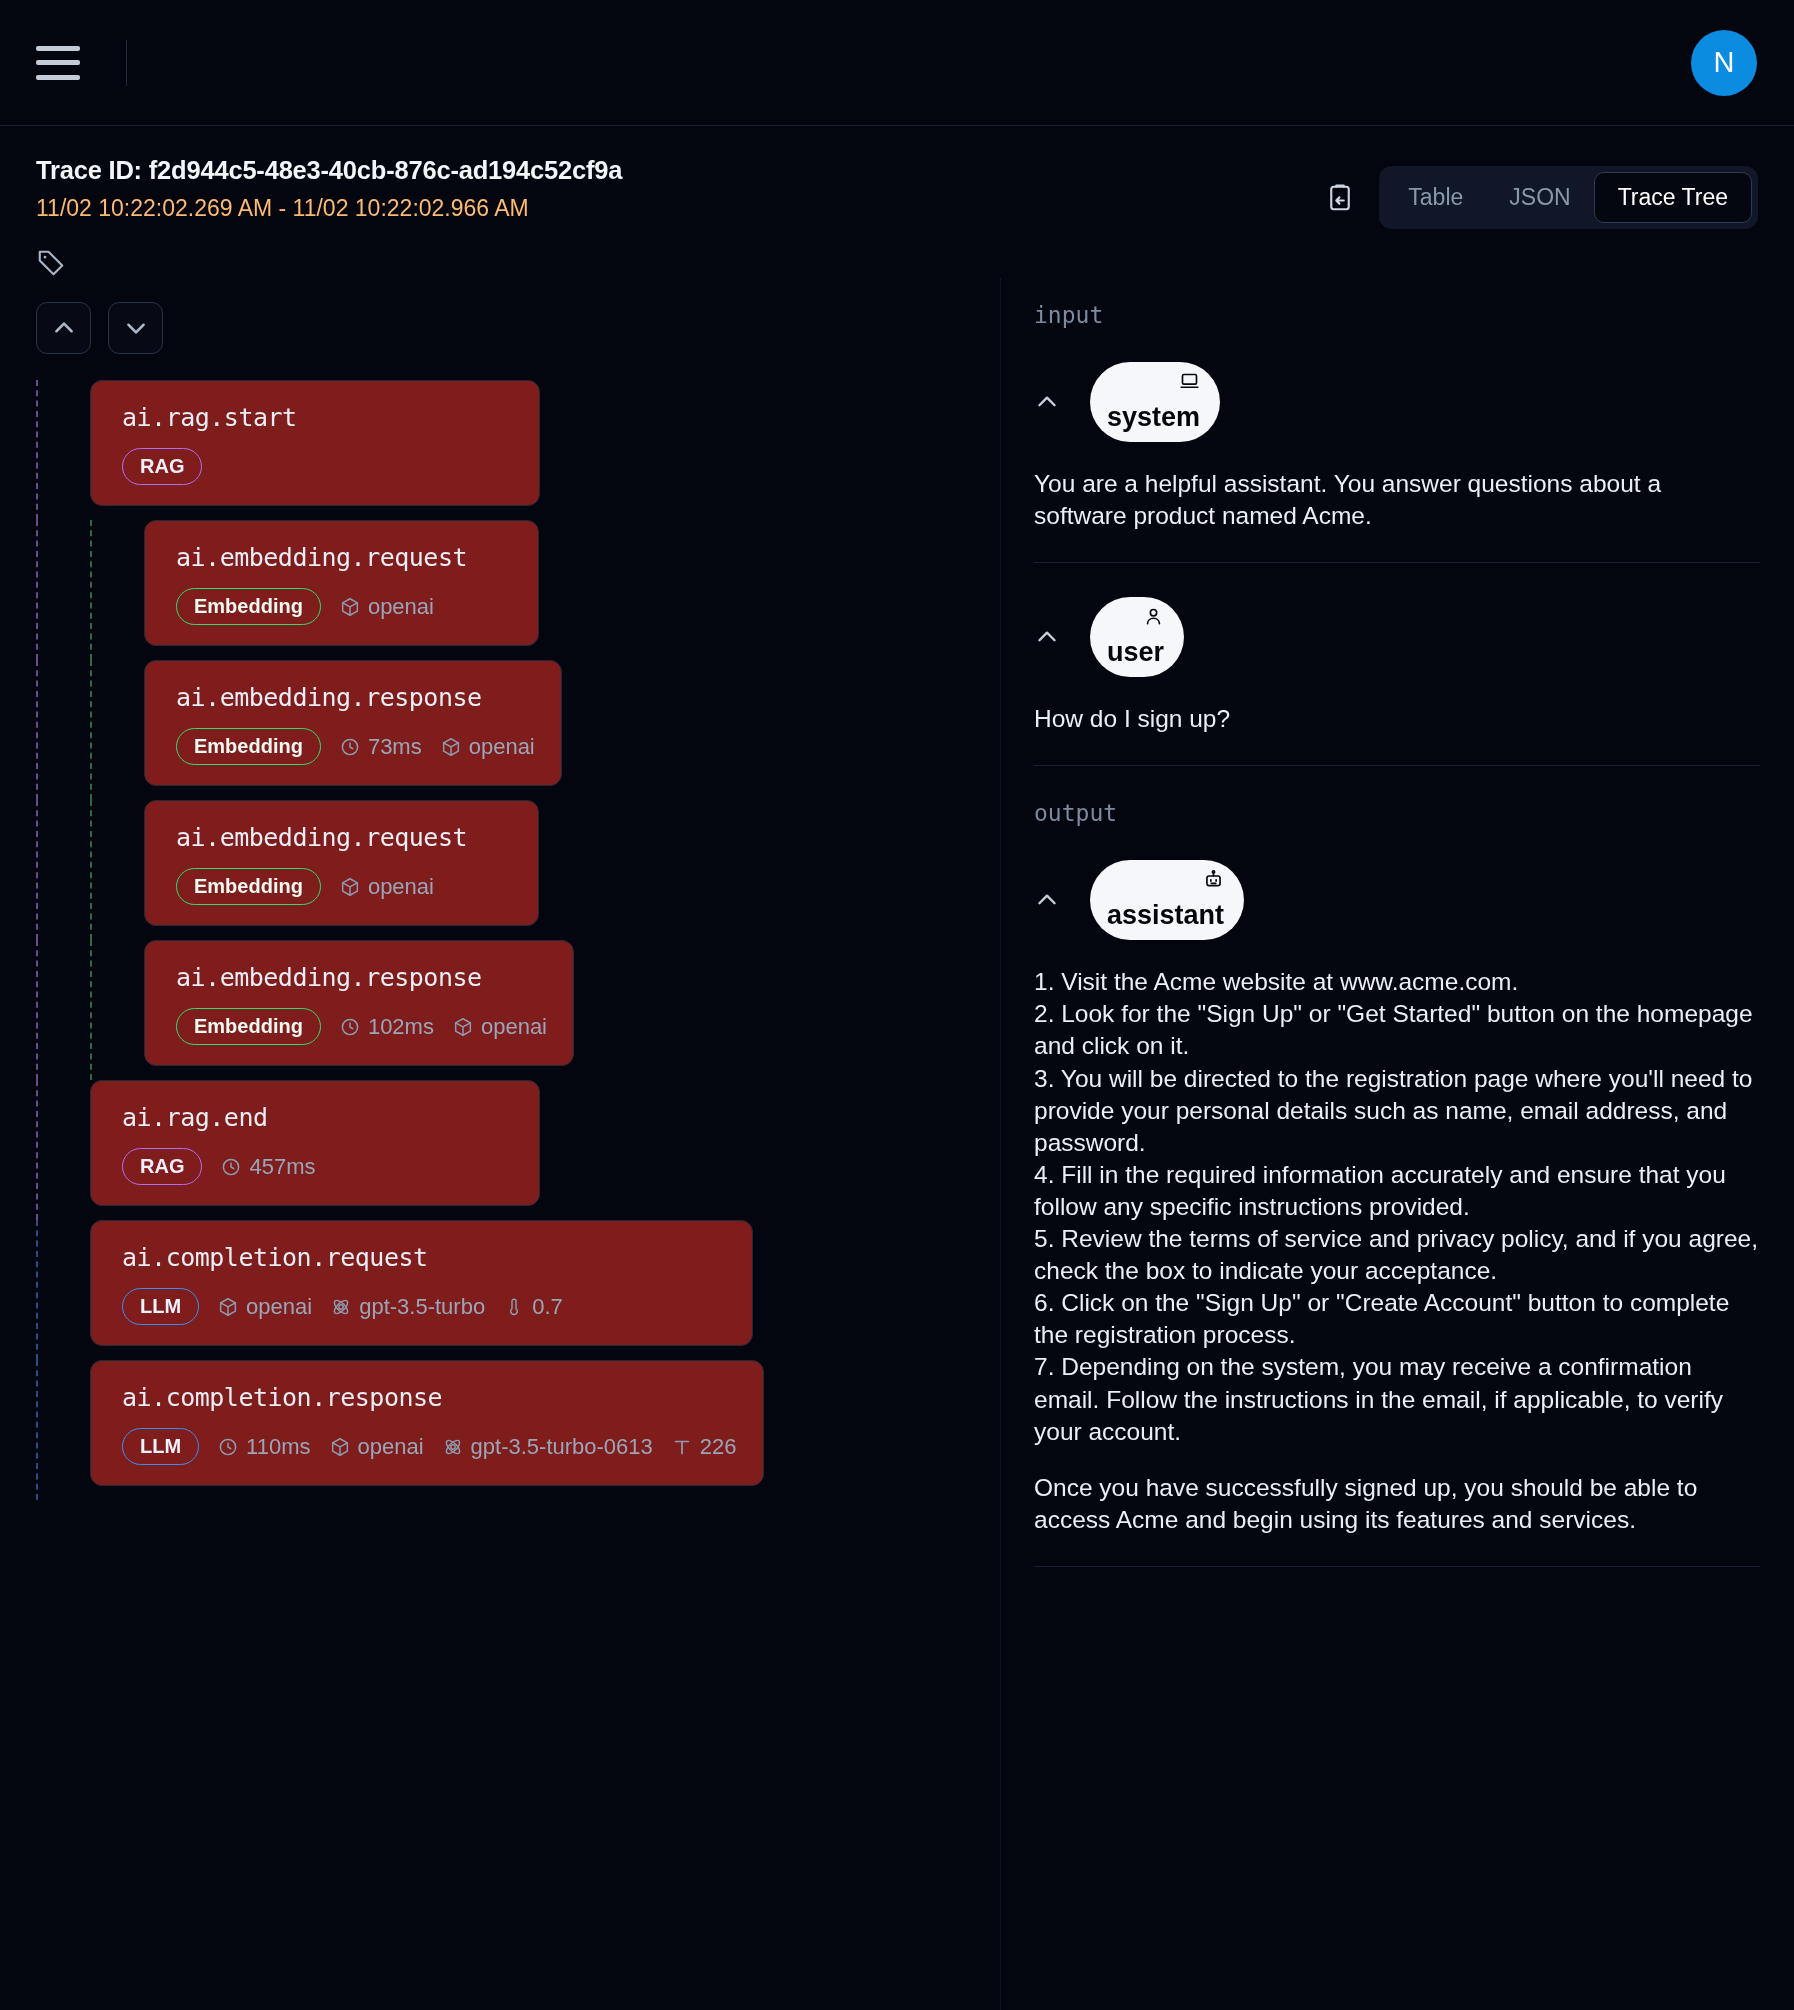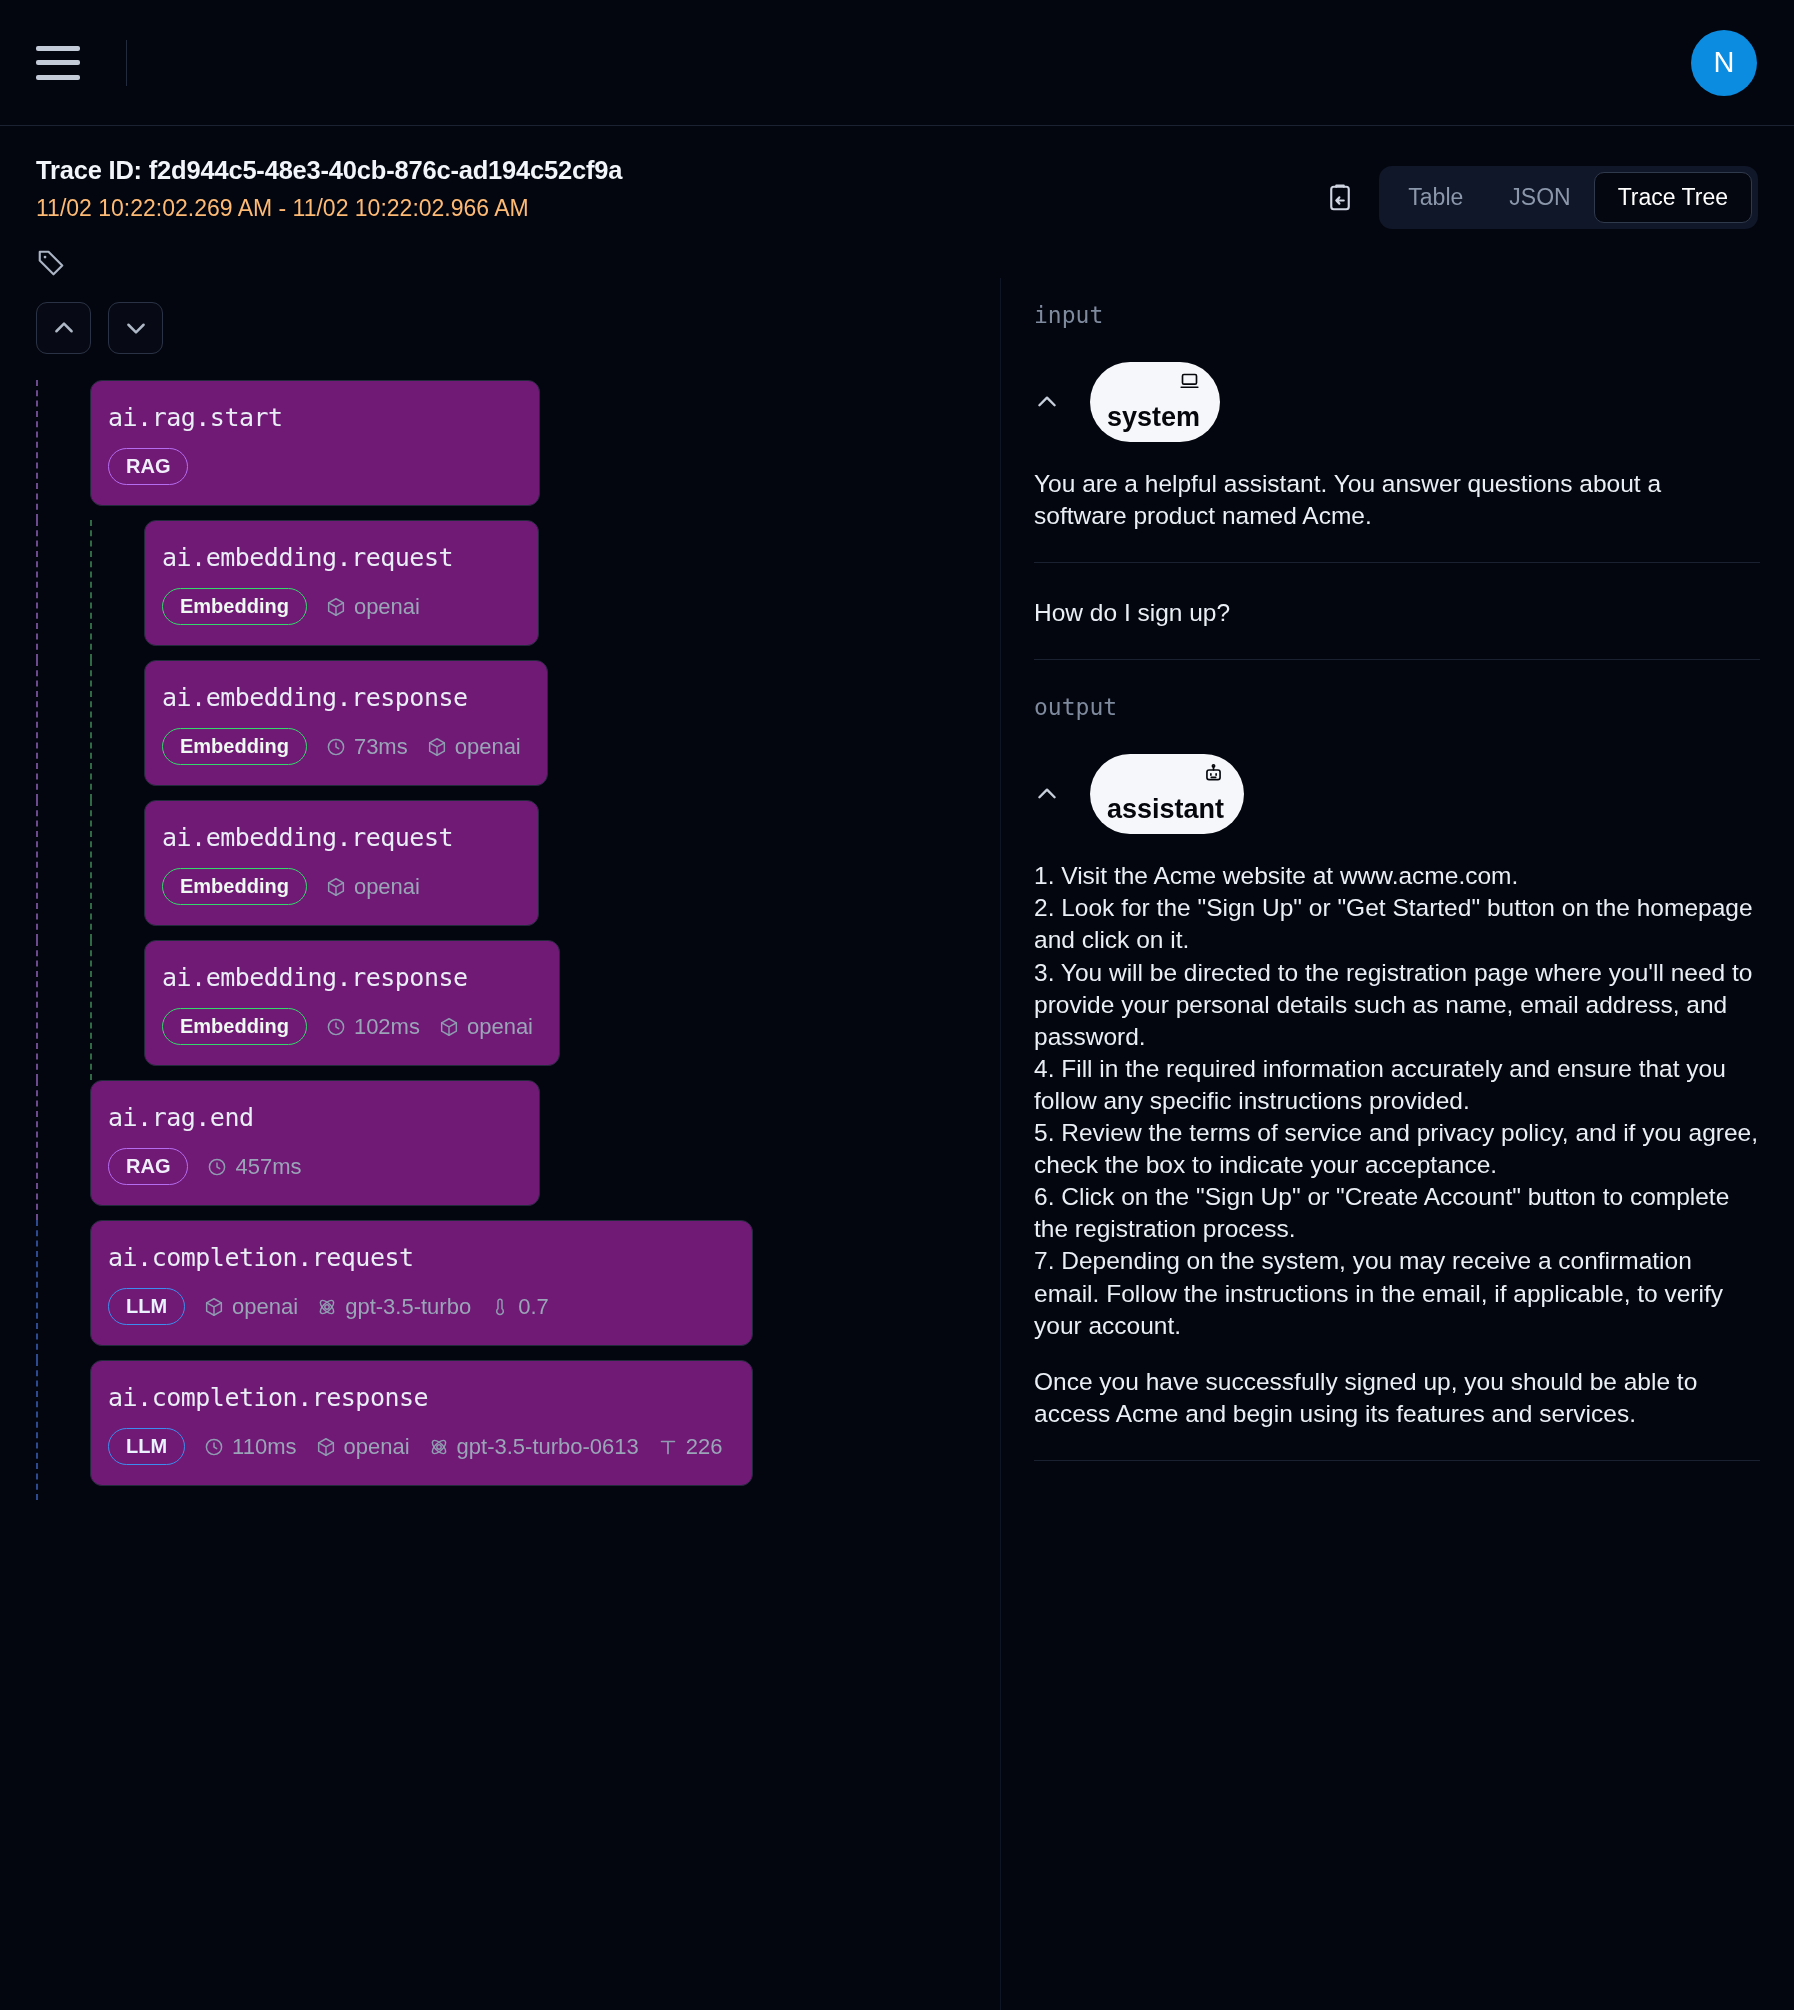--- a/index.html
+++ b/index.html
@@ -76,21 +76,21 @@
   .guide {
     width: 1px; align-self: stretch; flex: 0 0 1px;
   }
   .guide.purple { border-left: 2px dashed #6b4a8e; }
   .guide.green  { border-left: 2px dashed #2f6a45; }
   .guide.blue   { border-left: 2px dashed #2b4a8f; }
   .indent { flex: 0 0 auto; }
 
   .node {
     border: 1px solid #212a3b; border-radius: 12px;
-    background: #701a75; padding: 22px 26px 20px 17px;
+    background: #7f1d1d; padding: 22px 26px 20px 31px;
     margin-bottom: 14px;
   }
   .node-title {
     font-family: "DejaVu Sans Mono", monospace;
     font-size: 25px; color: #e9edf5; letter-spacing: -0.5px;
   }
   .node-meta { display: flex; align-items: center; gap: 18px; margin-top: 16px; flex-wrap: nowrap; }
   .badge {
     border-radius: 999px; padding: 6px 17px; font-size: 20px; font-weight: bold;
     display: inline-block; white-space: nowrap;
@@ -385,20 +385,32 @@
                 </svg>
                 <span>system</span>
               </span>
             </div>
             <div class="msg-body">
               <p style="white-space: pre-wrap;">You are a helpful assistant. You answer questions about a software product named Acme.</p>
             </div>
           </div>
           <div class="divider"></div>
           <div class="msg">
+            <div class="msg-head">
+              <span class="chev"><svg width="26" height="26" viewBox="0 0 24 24" fill="none" stroke="#c7cfdc" stroke-width="2.2" stroke-linecap="round" stroke-linejoin="round">
+                  <path d="M5 15l7-7 7 7"></path>
+                </svg></span>
+              <span class="role-pill">
+                <svg width="21" height="21" viewBox="0 0 24 24" fill="none" stroke="#05070d" stroke-width="1.9" stroke-linecap="round" stroke-linejoin="round">
+                  <circle cx="12" cy="7.6" r="3.6"></circle>
+                  <path d="M5.2 20.2c0-3.6 3-6.2 6.8-6.2s6.8 2.6 6.8 6.2"></path>
+                </svg>
+                <span>user</span>
+              </span>
+            </div>
             <div class="msg-body">
               <p style="white-space: pre-wrap;">How do I sign up?</p>
             </div>
           </div>
           <div class="divider"></div>
         </div>
       <div class="section-label">output</div>
       <div id="messages-output">
           <div class="msg">
             <div class="msg-head">

